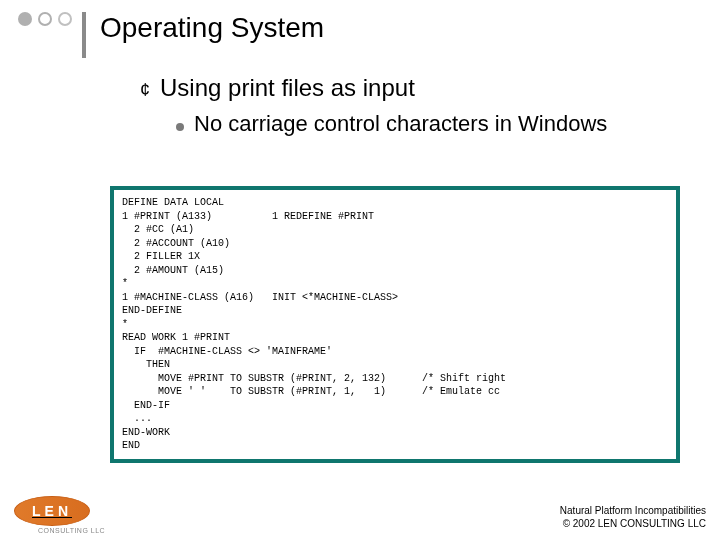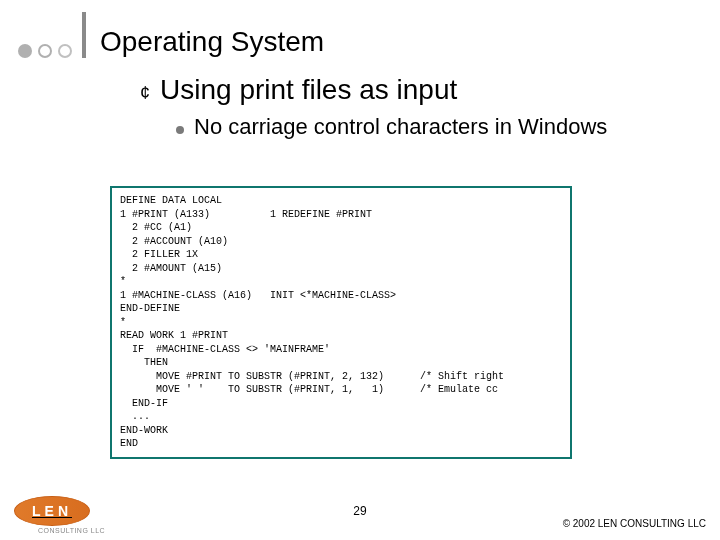--- a/index.html
+++ b/index.html
@@ -1,33 +1,33 @@
 <!DOCTYPE html>
 <html><head>
 <meta charset="utf-8">
 <style>
   * { margin: 0; padding: 0; box-sizing: border-box; }
   html, body { width: 720px; height: 540px; background: #fff; font-family: Arial, Helvetica, sans-serif; color: #000; }
   .slide { position: relative; width: 720px; height: 540px; }
-  .title-row { position: absolute; left: 18px; top: 12px; display: flex; align-items: flex-end; }
+  .title-row { position: absolute; left: 18px; top: 12px; display: flex; align-items: flex-start; }
   .traffic-dots { display: flex; align-items: center; gap: 6px; margin-right: 10px; }
   .dot { width: 14px; height: 14px; border-radius: 50%; }
   .dot1 { background: #b0b0b0; }
   .dot2 { background: #ffffff; border: 2px solid #b0b0b0; }
   .dot3 { background: #ffffff; border: 2px solid #c0c0c0; }
   .vrule { width: 4px; height: 46px; background: #8a8a8a; margin-right: 14px; }
   .title { font-size: 28px; font-weight: 400; }
   .bullet-area { position: absolute; left: 140px; top: 74px; right: 40px; }
   .b1 { display: flex; align-items: baseline; }
   .b1-mark { font-size: 18px; margin-right: 10px; line-height: 28px; }
-  .b1-text { font-size: 28px; }
+  .b1-text { font-size: 24px; }
   .b2 { display: flex; align-items: baseline; margin-top: 6px; margin-left: 36px; }
   .b2-mark { width: 8px; height: 8px; border-radius: 50%; background: #7a7a7a; margin-right: 10px; margin-top: 10px; flex-shrink: 0; }
   .b2-text { font-size: 22px; line-height: 1.25; max-width: 500px; }
-  .codebox { position: absolute; left: 110px; top: 186px; width: 462px; border: 2px solid #0f766e; padding: 6px 8px; font-family: "Courier New", monospace; font-size: 10px; line-height: 1.35; white-space: pre; overflow: hidden; }
+  .codebox { position: absolute; left: 110px; top: 186px; width: 570px; border: 4px solid #0f766e; padding: 6px 8px; font-family: "Courier New", monospace; font-size: 10px; line-height: 1.35; white-space: pre; overflow: hidden; }
   .pagenum { position: absolute; left: 0; right: 0; bottom: 22px; text-align: center; font-size: 12px; }
   .footer-right { position: absolute; right: 14px; bottom: 10px; text-align: right; font-size: 10px; line-height: 1.3; }
   .logo { position: absolute; left: 14px; bottom: 14px; display: flex; align-items: center; text-decoration: underline; }
   .logo-ellipse { width: 76px; height: 30px; border-radius: 50%; background: linear-gradient(90deg, #e07a2a, #d86d1f); display: flex; align-items: center; justify-content: center; color: #fff; font-weight: bold; font-size: 14px; letter-spacing: 4px; border: 1px solid #c85f15; }
   .logo-sub { position: absolute; left: 38px; bottom: 6px; font-size: 7px; color: #888; letter-spacing: 0.5px; }
 </style>
 </head>
 <body>
 
 <div class="slide">
@@ -66,23 +66,23 @@
 READ WORK 1 #PRINT
   IF  #MACHINE-CLASS &lt;&gt; 'MAINFRAME'
     THEN
       MOVE #PRINT TO SUBSTR (#PRINT, 2, 132)      /* Shift right
       MOVE ' '    TO SUBSTR (#PRINT, 1,   1)      /* Emulate cc
   END-IF
   ...
 END-WORK
 END</div>
 
-  <div class="pagenum">29</div>
 
   <div class="footer-right">
+    <div>Natural Platform Incompatibilities</div>
     <div>© 2002 LEN CONSULTING LLC</div>
   </div>
 
   <div class="logo">
     <div class="logo-ellipse">
       <span>LEN</span>
     </div>
   </div>
   <div class="logo-sub">CONSULTING LLC</div>
 

